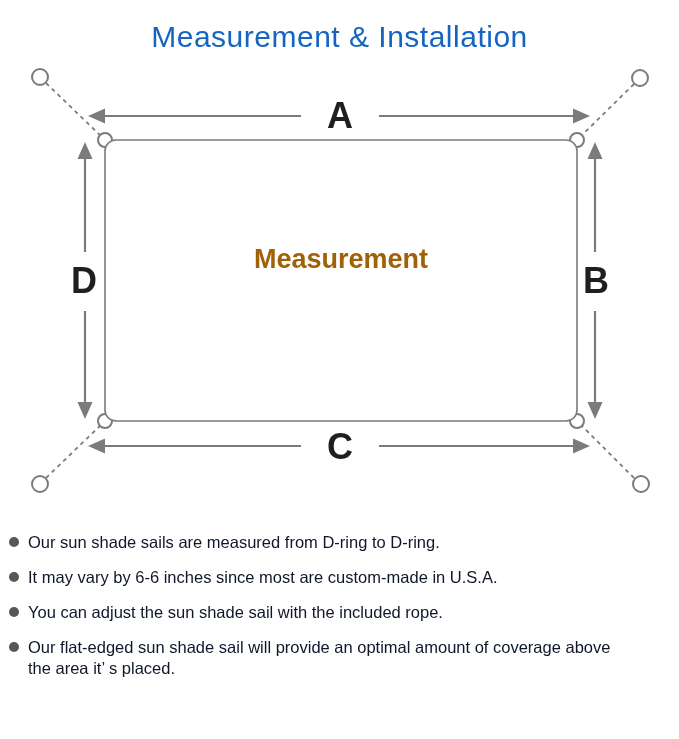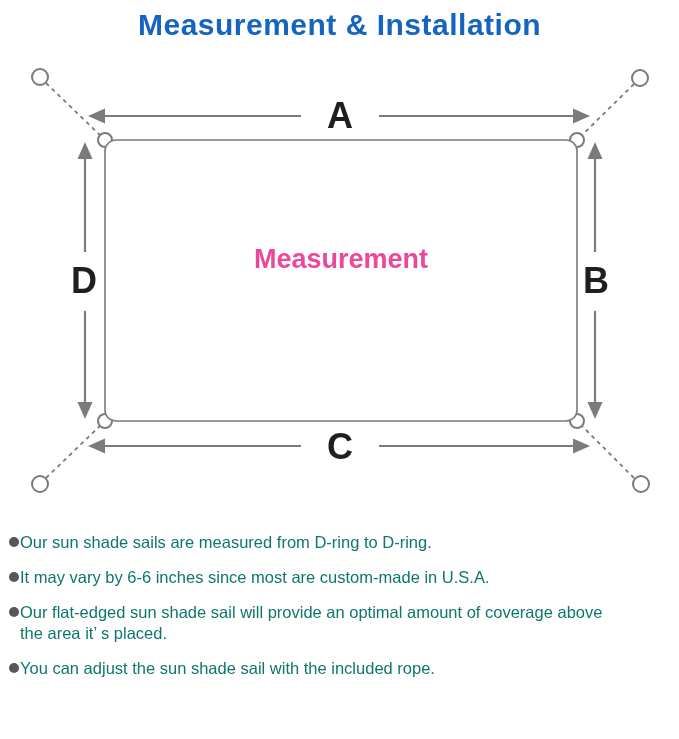--- a/index.html
+++ b/index.html
@@ -2,46 +2,46 @@
 <html><head>
 <meta charset="utf-8">
 <style>
   html,body{margin:0;padding:0;background:#ffffff;}
   .page{
     position:relative;width:679px;height:739px;background:#ffffff;overflow:hidden;
     font-family:"Liberation Sans", sans-serif;
   }
   .title{
     position:absolute;top:0;left:0;width:679px;text-align:center;
-    font-size:30px;font-weight:700;color:#1565c0;letter-spacing:0.5px;
-    padding-top:8px;
+    font-size:30px;font-weight:400;color:#1565c0;letter-spacing:0.5px;
+    padding-top:20px;
   }
   .diagram-svg{position:absolute;top:0;left:0;}
   .dim-label{
     position:absolute;transform:translate(-50%,-50%);
     font-size:36px;font-weight:700;color:#1f1f1f;line-height:1;
   }
   .lbl-a{left:340px;top:116px;}
   .lbl-b{left:596px;top:281px;}
   .lbl-c{left:340px;top:447px;}
   .lbl-d{left:84px;top:281px;}
   .center-head{
     position:absolute;left:341px;top:259px;transform:translate(-50%,-50%);
-    font-size:27px;font-weight:700;color:#ec4899;white-space:nowrap;
+    font-size:27px;font-weight:700;color:#a16207;white-space:nowrap;
   }
   .center-sub{
     position:absolute;left:341px;top:289px;transform:translate(-50%,-50%);
     font-size:16.5px;color:#2270b4;white-space:nowrap;
   }
   .notes{
     position:absolute;left:9px;top:532px;width:664px;margin:0;padding:0;list-style:none;
   }
   .notes li{
-    display:flex;align-items:flex-start;gap:1px;margin:0 0 14px 0;
-    font-size:16.5px;line-height:21px;color:#0f766e;
+    display:flex;align-items:flex-start;gap:9px;margin:0 0 14px 0;
+    font-size:16.5px;line-height:21px;color:#0f172a;
   }
   .notes .dot{
     flex:0 0 auto;width:10px;height:10px;margin-top:5px;border-radius:50%;
     background:#575757;
   }
   .notes .txt{white-space:pre-line;}
 </style>
 </head>
 <body>
 
@@ -109,22 +109,22 @@
     <li>
       <span class="dot"></span>
       <span class="txt">Our sun shade sails are measured from D-ring to D-ring.</span>
     </li>
     <li>
       <span class="dot"></span>
       <span class="txt">It may vary by 6-6 inches since most are custom-made in U.S.A.</span>
     </li>
     <li>
       <span class="dot"></span>
-      <span class="txt">Our flat-edged sun shade sail will provide an optimal amount of coverage above
-the area it’ s placed.</span>
+      <span class="txt">You can adjust the sun shade sail with the included rope.</span>
     </li>
     <li>
       <span class="dot"></span>
-      <span class="txt">You can adjust the sun shade sail with the included rope.</span>
+      <span class="txt">Our flat-edged sun shade sail will provide an optimal amount of coverage above
+the area it’ s placed.</span>
     </li>
   </ul>
 
 </div>
 
 </body></html>

